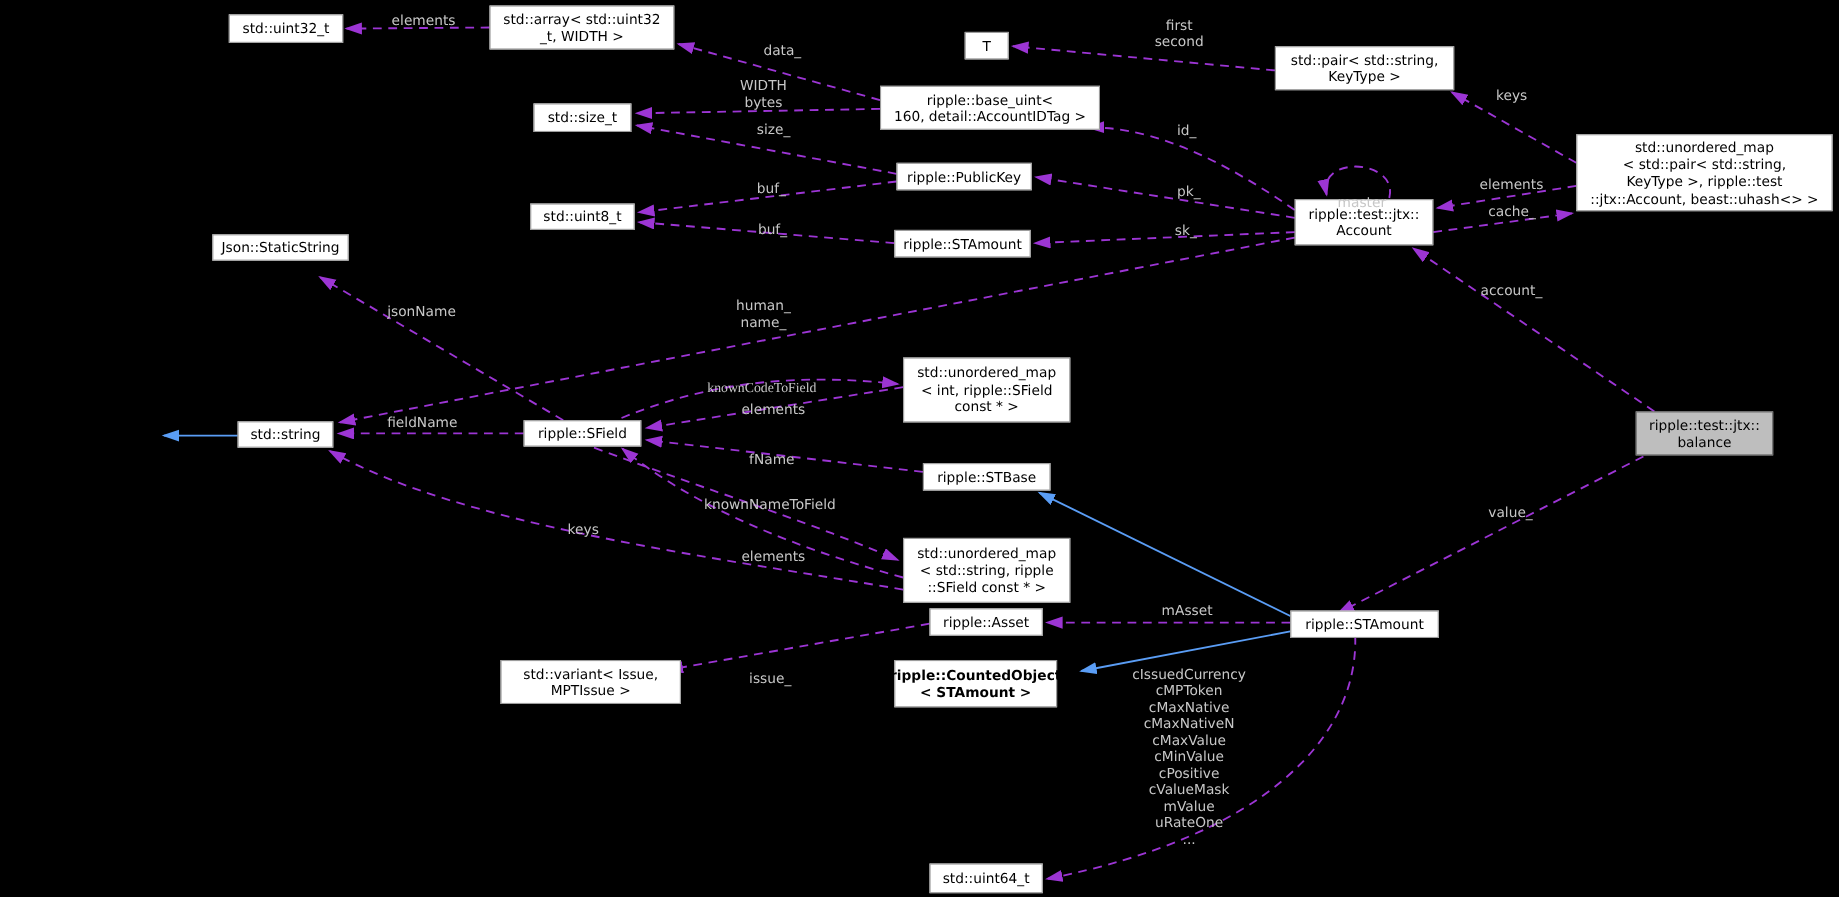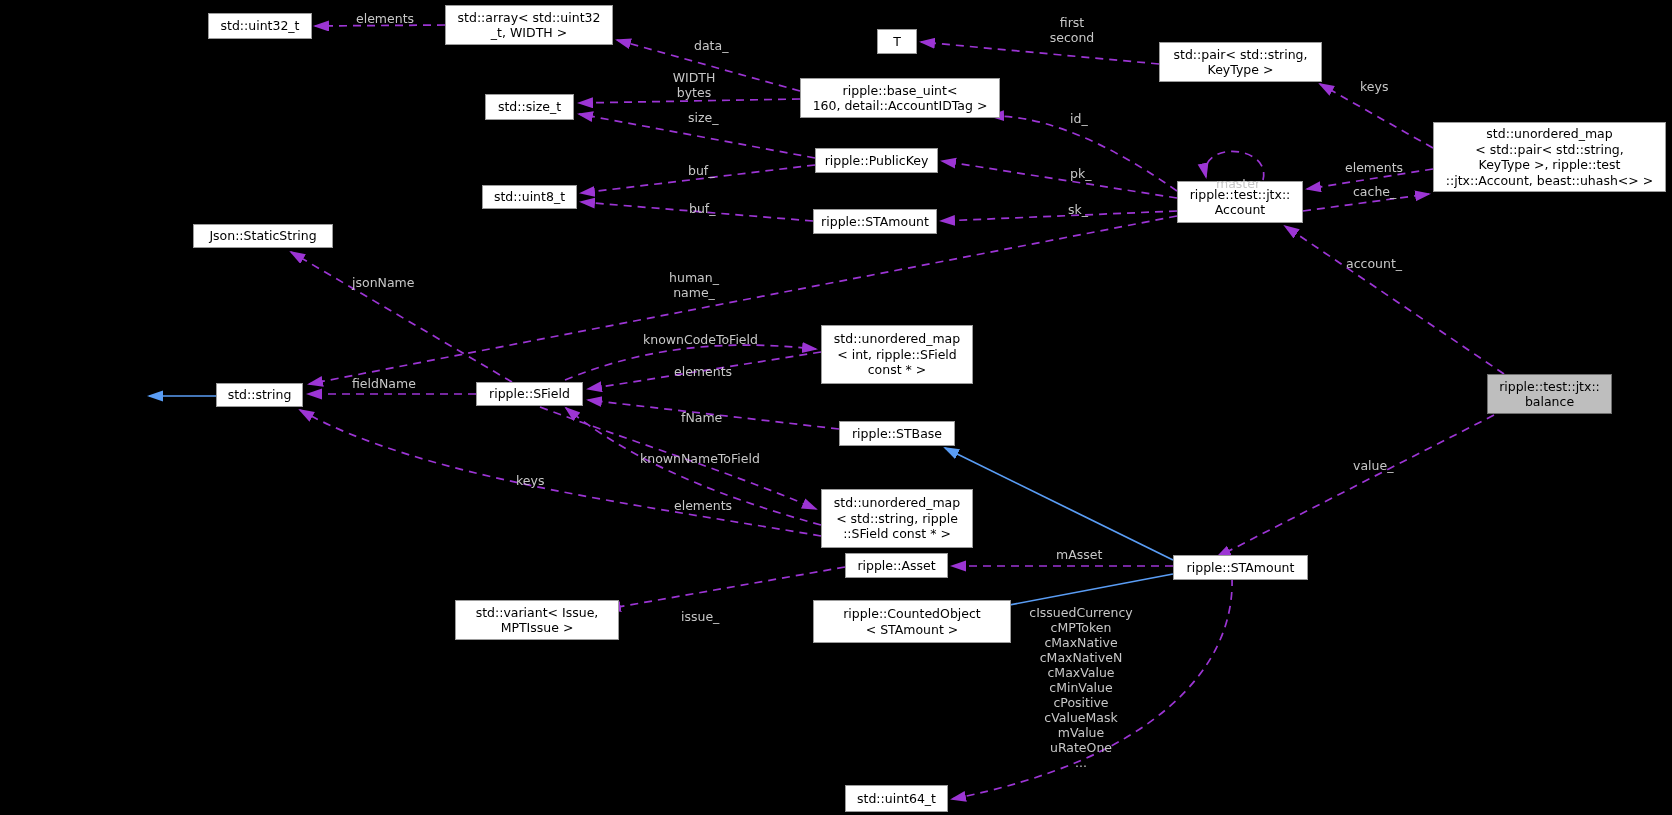--- a/index.html
+++ b/index.html
@@ -99,21 +99,21 @@
   <div class="node" style="left:815px;top:148px;width:123px;height:25px;">
       <span>ripple::PublicKey</span>
     </div>
   <div class="node" style="left:813px;top:209px;width:124px;height:25px;">
       <span>ripple::STAmount</span>
     </div>
   <div class="node" style="left:1177px;top:181px;width:126px;height:42px;">
       <span>ripple::test::jtx::</span>
       <span>Account</span>
     </div>
-  <div class="node" style="left:193px;top:224px;width:140px;height:24px;">
+  <div class="node" style="left:193px;top:213px;width:124px;height:24px;">
       <span>Json::StaticString</span>
     </div>
   <div class="node" style="left:216px;top:383px;width:87px;height:24px;">
       <span>std::string</span>
     </div>
   <div class="node" style="left:476px;top:382px;width:107px;height:24px;">
       <span>ripple::SField</span>
     </div>
   <div class="node" style="left:821px;top:325px;width:152px;height:59px;">
       <span>std::unordered_map</span>
@@ -135,21 +135,21 @@
   <div class="node" style="left:845px;top:553px;width:103px;height:25px;">
       <span>ripple::Asset</span>
     </div>
   <div class="node" style="left:1173px;top:555px;width:135px;height:25px;">
       <span>ripple::STAmount</span>
     </div>
   <div class="node" style="left:455px;top:600px;width:164px;height:40px;">
       <span>std::variant&lt; Issue,</span>
       <span>MPTIssue &gt;</span>
     </div>
-  <div class="node" style="left:813px;top:600px;width:198px;height:43px;">
+  <div class="node" style="left:813px;top:600px;width:148px;height:43px;font-weight:bold;">
       <span>ripple::CountedObject</span>
       <span>&lt; STAmount &gt;</span>
     </div>
   <div class="node" style="left:845px;top:785px;width:103px;height:27px;">
       <span>std::uint64_t</span>
     </div>
 
   <div class="elabel" style="left:356px;top:11px;">elements</div>
   <div class="elabel" style="left:694px;top:38px;">data_</div>
   <div class="elabel center" style="left:1040px;top:15px;width:64px;">
@@ -170,21 +170,21 @@
   <div class="elabel" style="left:1353px;top:184px;">cache_</div>
   <div class="elabel" style="left:1070px;top:166px;">pk_</div>
   <div class="elabel" style="left:1068px;top:202px;">sk_</div>
   <div class="elabel" style="left:1346px;top:256px;">account_</div>
   <div class="elabel center" style="left:664px;top:270px;width:60px;">
       <span>human_</span>
       <span>name_</span>
     </div>
   <div class="elabel" style="left:352px;top:275px;">jsonName</div>
   <div class="elabel" style="left:352px;top:376px;">fieldName</div>
-  <div class="elabel" style="left:643px;top:332px;">knownCodeToField</div>
+  <div class="elabel" style="left:643px;top:345px;font-family:Liberation Serif, serif;">knownCodeToField</div>
   <div class="elabel" style="left:674px;top:364px;">elements</div>
   <div class="elabel" style="left:681px;top:410px;">fName</div>
   <div class="elabel" style="left:640px;top:451px;">knownNameToField</div>
   <div class="elabel" style="left:674px;top:498px;">elements</div>
   <div class="elabel" style="left:516px;top:473px;">keys</div>
   <div class="elabel" style="left:1353px;top:458px;">value_</div>
   <div class="elabel" style="left:681px;top:567px;margin-top:42px;">issue_</div>
   <div class="elabel" style="left:1056px;top:547px;">mAsset</div>
   <div class="elabel center" style="left:1010px;top:605px;width:142px;">
     <span>cIssuedCurrency</span>

